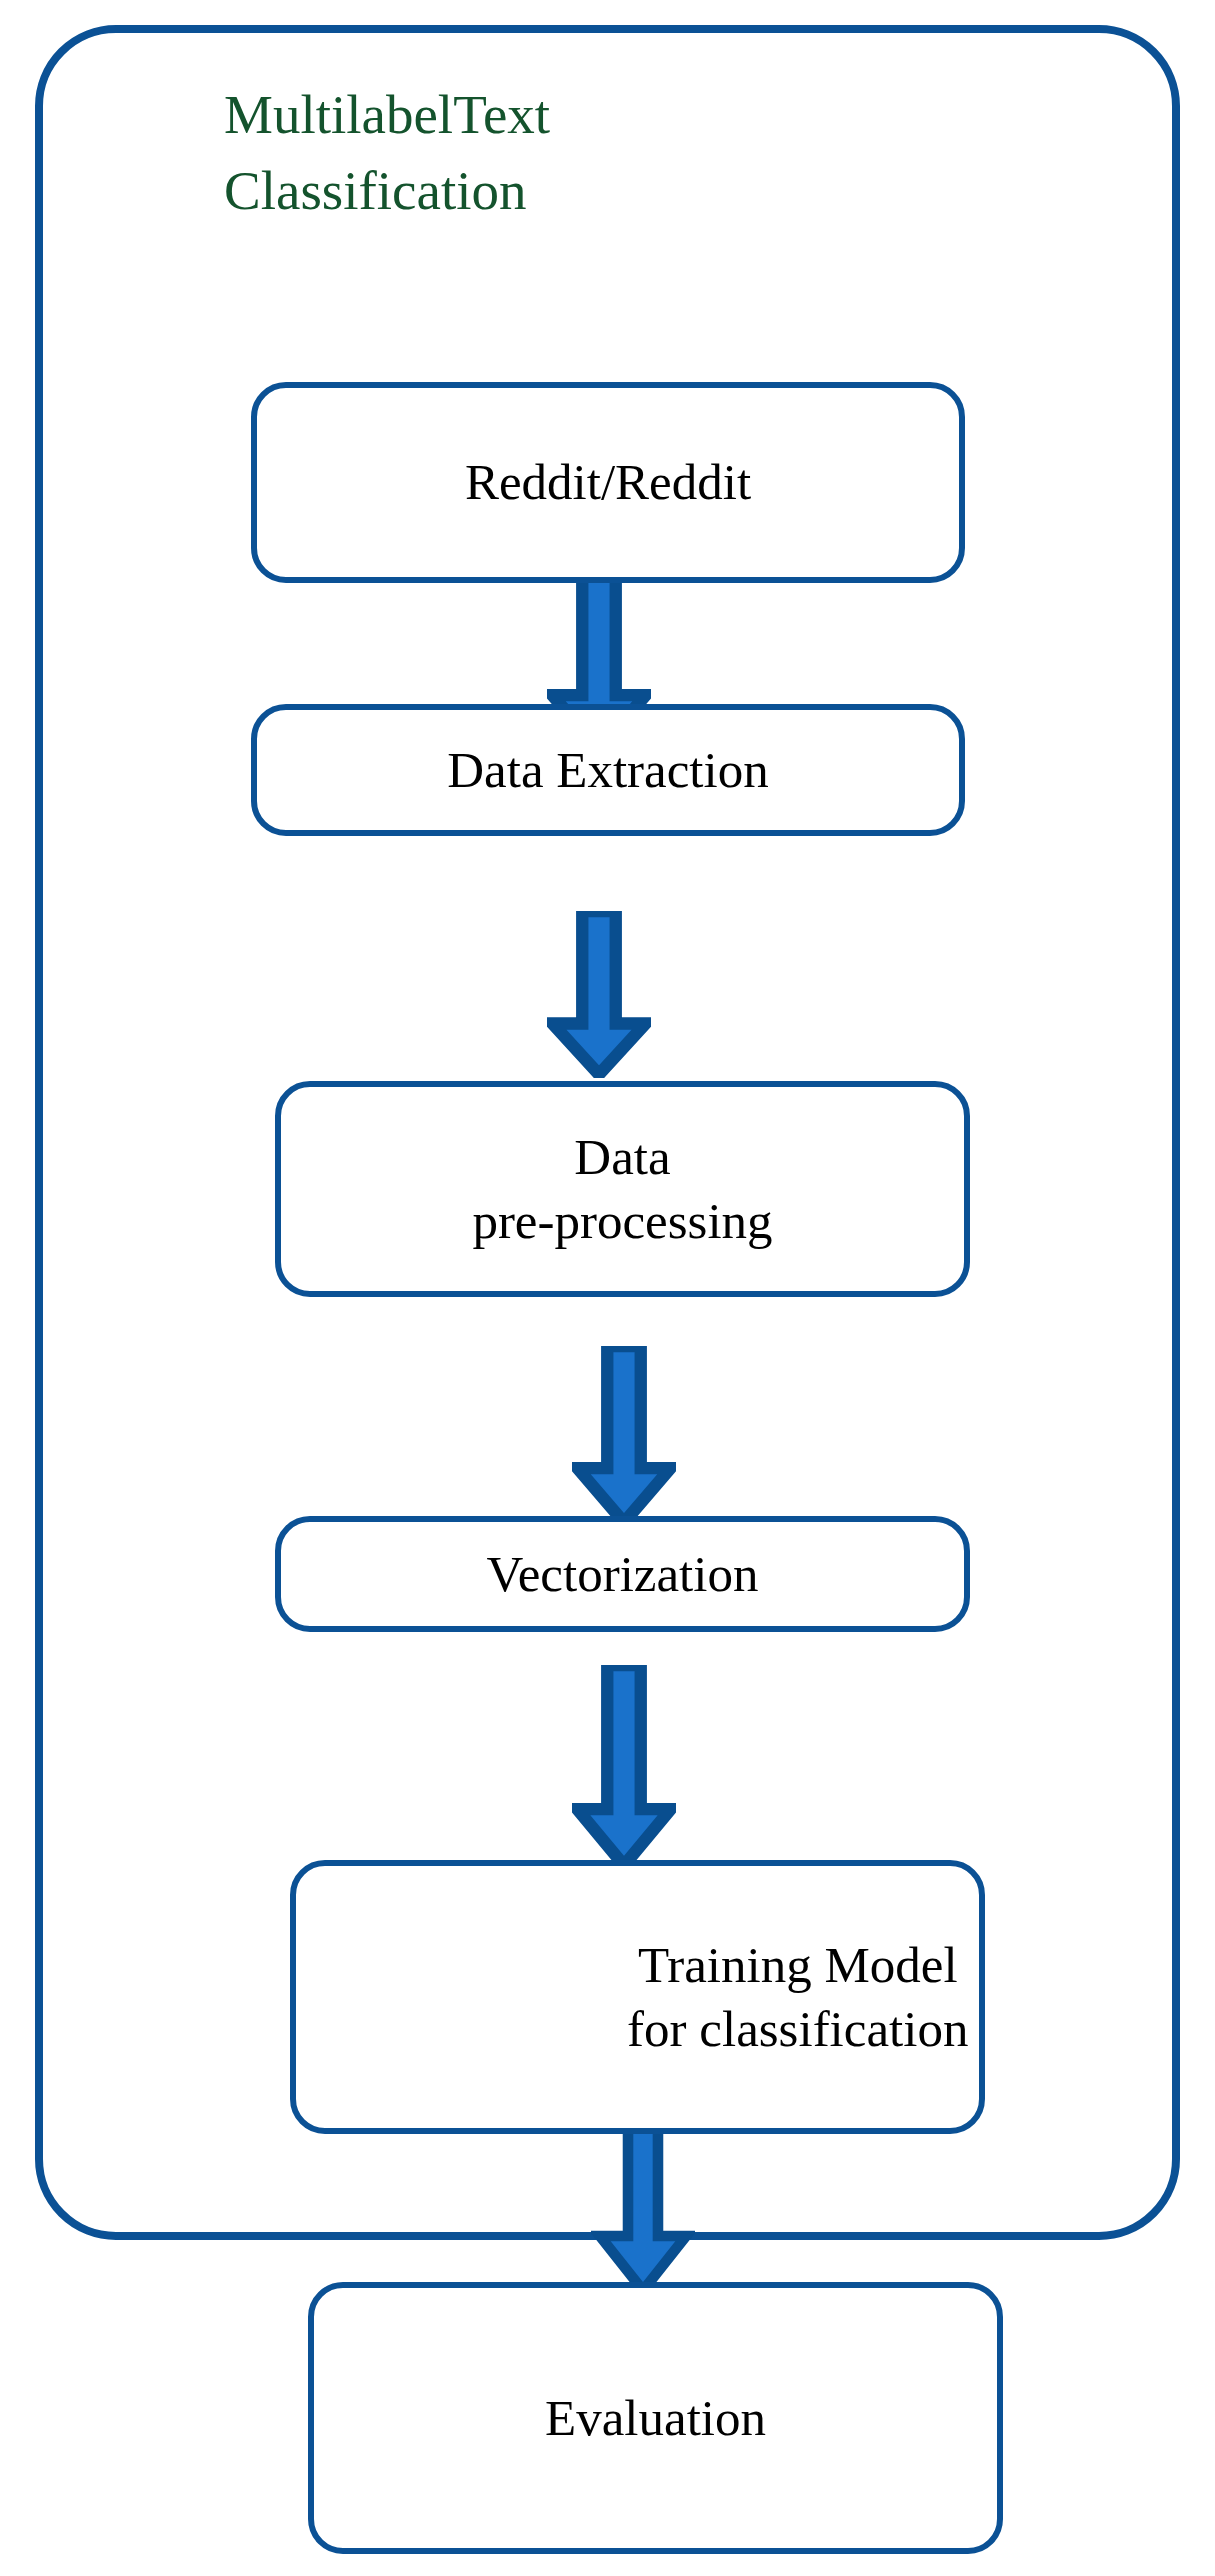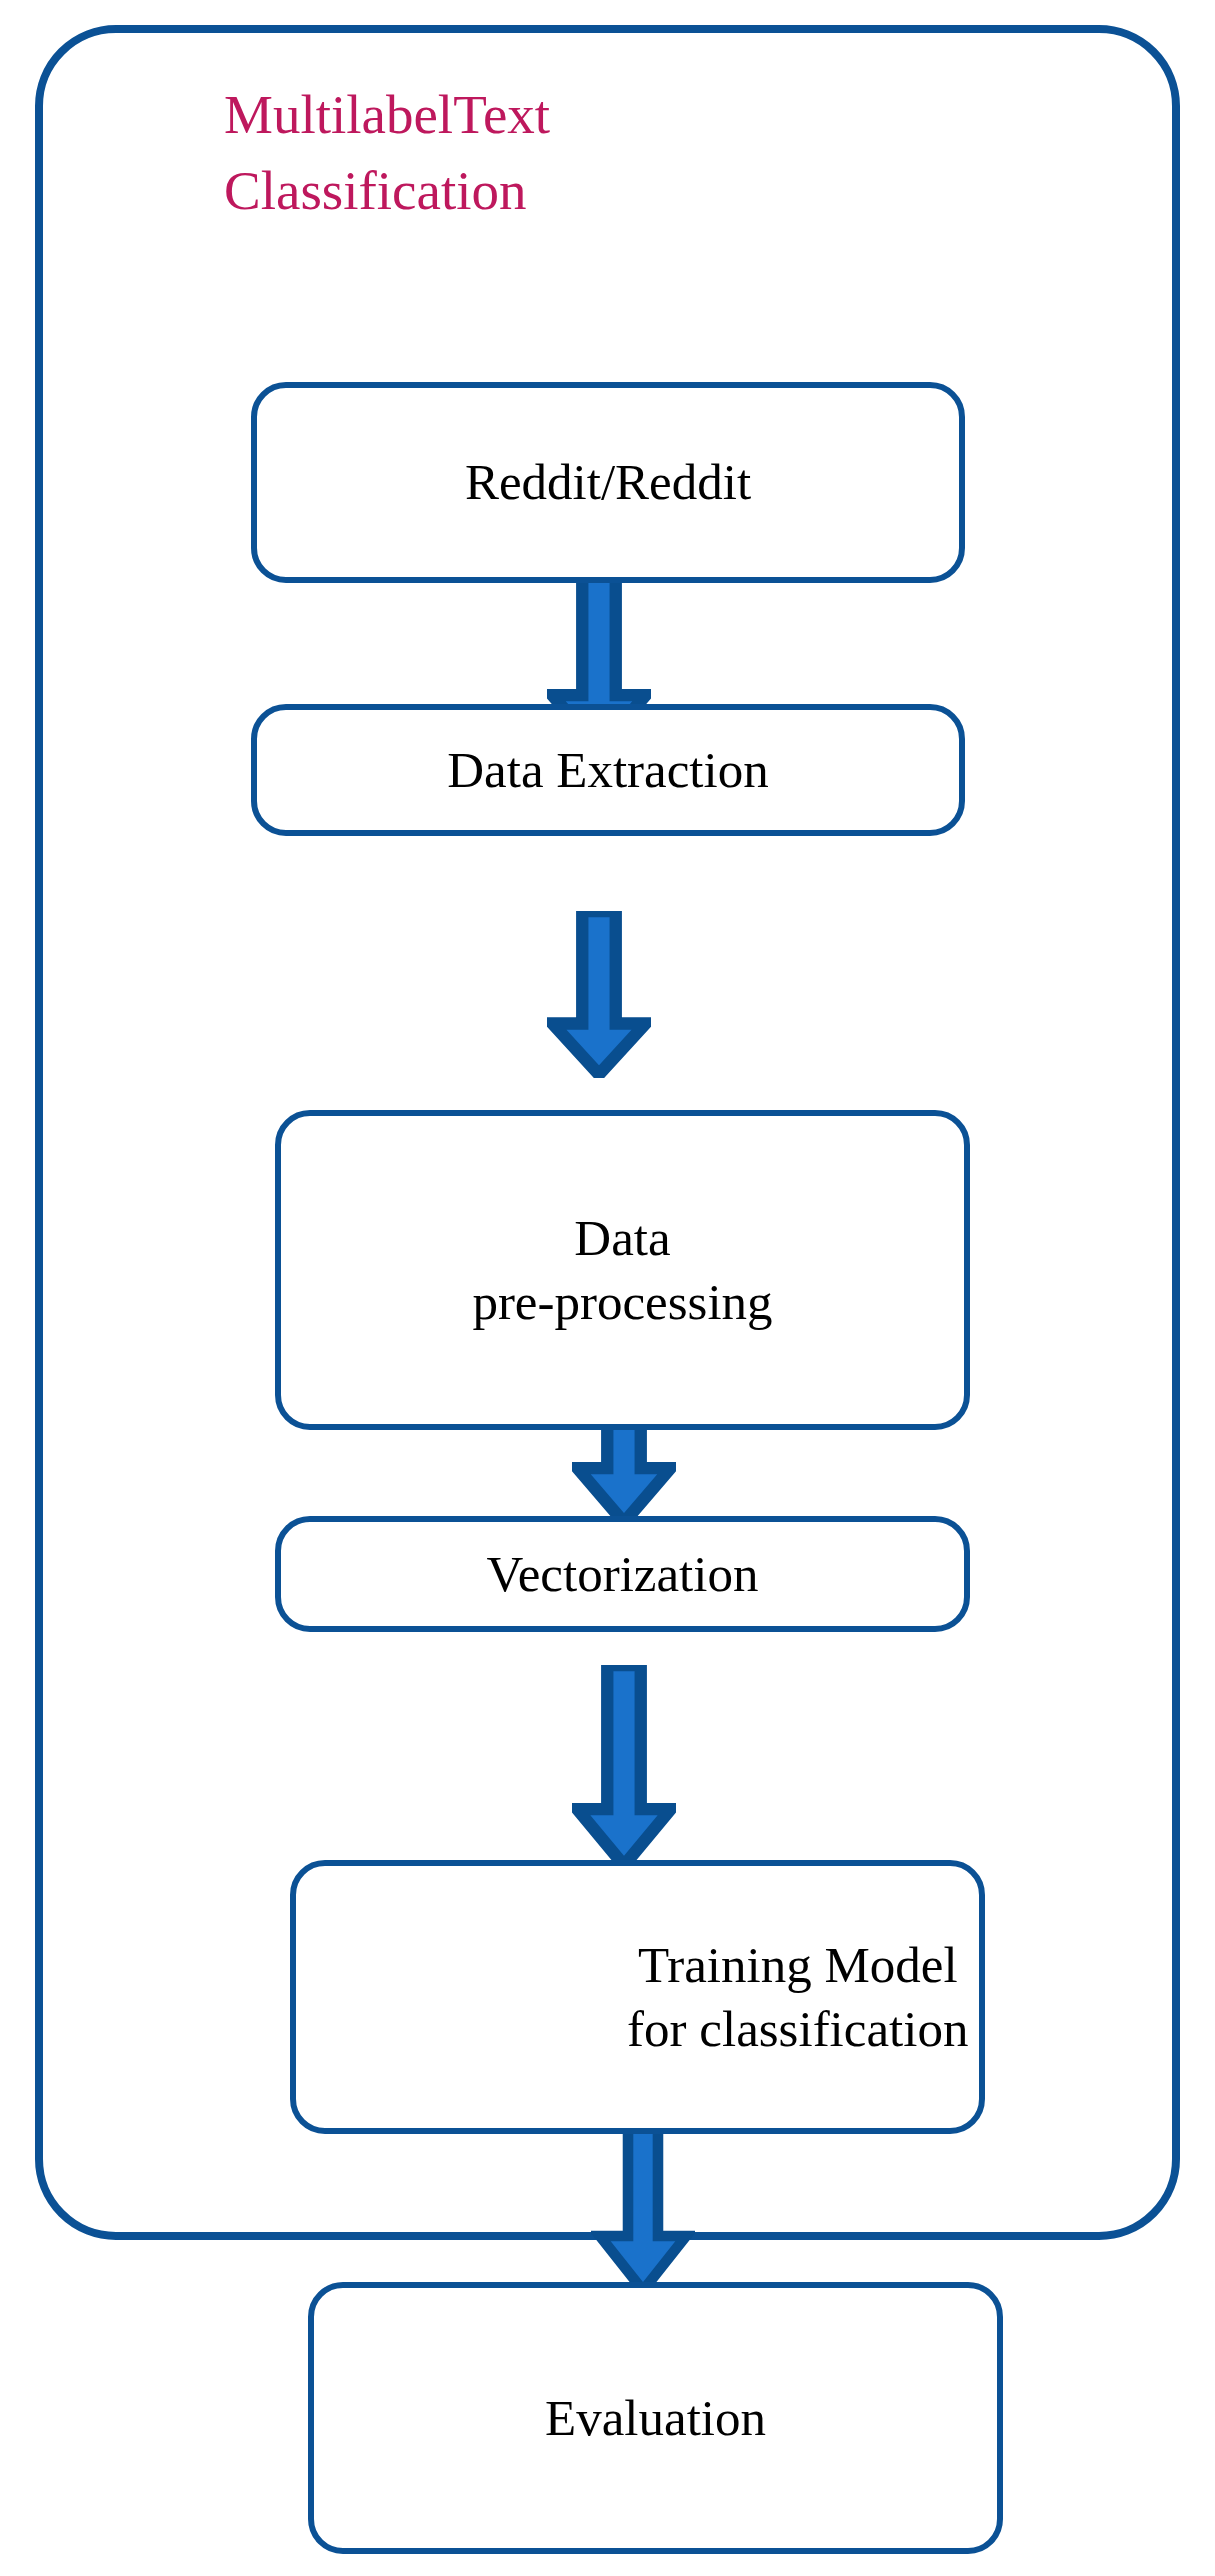--- a/index.html
+++ b/index.html
@@ -32,21 +32,21 @@
   }
 
   
   .title-block {
     position: absolute;
     left: 224px;
     top: 77px;
     width: 577px;
     text-align: justify;
     text-align-last: justify;
-    color: #be185d;
+    color: #14532d;
     font-size: 55px;
     line-height: 1.38;
     letter-spacing: 0px;
   }
   .title-line-1 {
     display: block;
     text-align: justify;
     text-align-last: justify;
   }
   .title-line-2 {
@@ -72,21 +72,21 @@
     z-index: 3;
   }
   .node .node-text {
     display: block;
     white-space: pre-line;
     padding: 0 10.6px;
   }
 
   .node-reddit       { left: 251px;  top: 382px;  width: 714px;  height: 201px; }
   .node-extraction   { left: 251px;  top: 704px;  width: 714px;  height: 132px; }
-  .node-preprocess   { left: 275px;  top: 1110px; width: 695px;  height: 320px; }
+  .node-preprocess   { left: 275px;  top: 1081px; width: 695px;  height: 216px; }
   .node-vectorize    { left: 275px;  top: 1516px; width: 695px;  height: 116px; }
   .node-training     { left: 290px;  top: 1860px; width: 695px;  height: 274px; justify-content: flex-end; }
   .node-evaluation   { left: 308px;  top: 2282px; width: 695px;  height: 272px; }
 
   
   .arrow {
     position: absolute;
     z-index: 2;
   }
   .arrow svg { display: block; }

